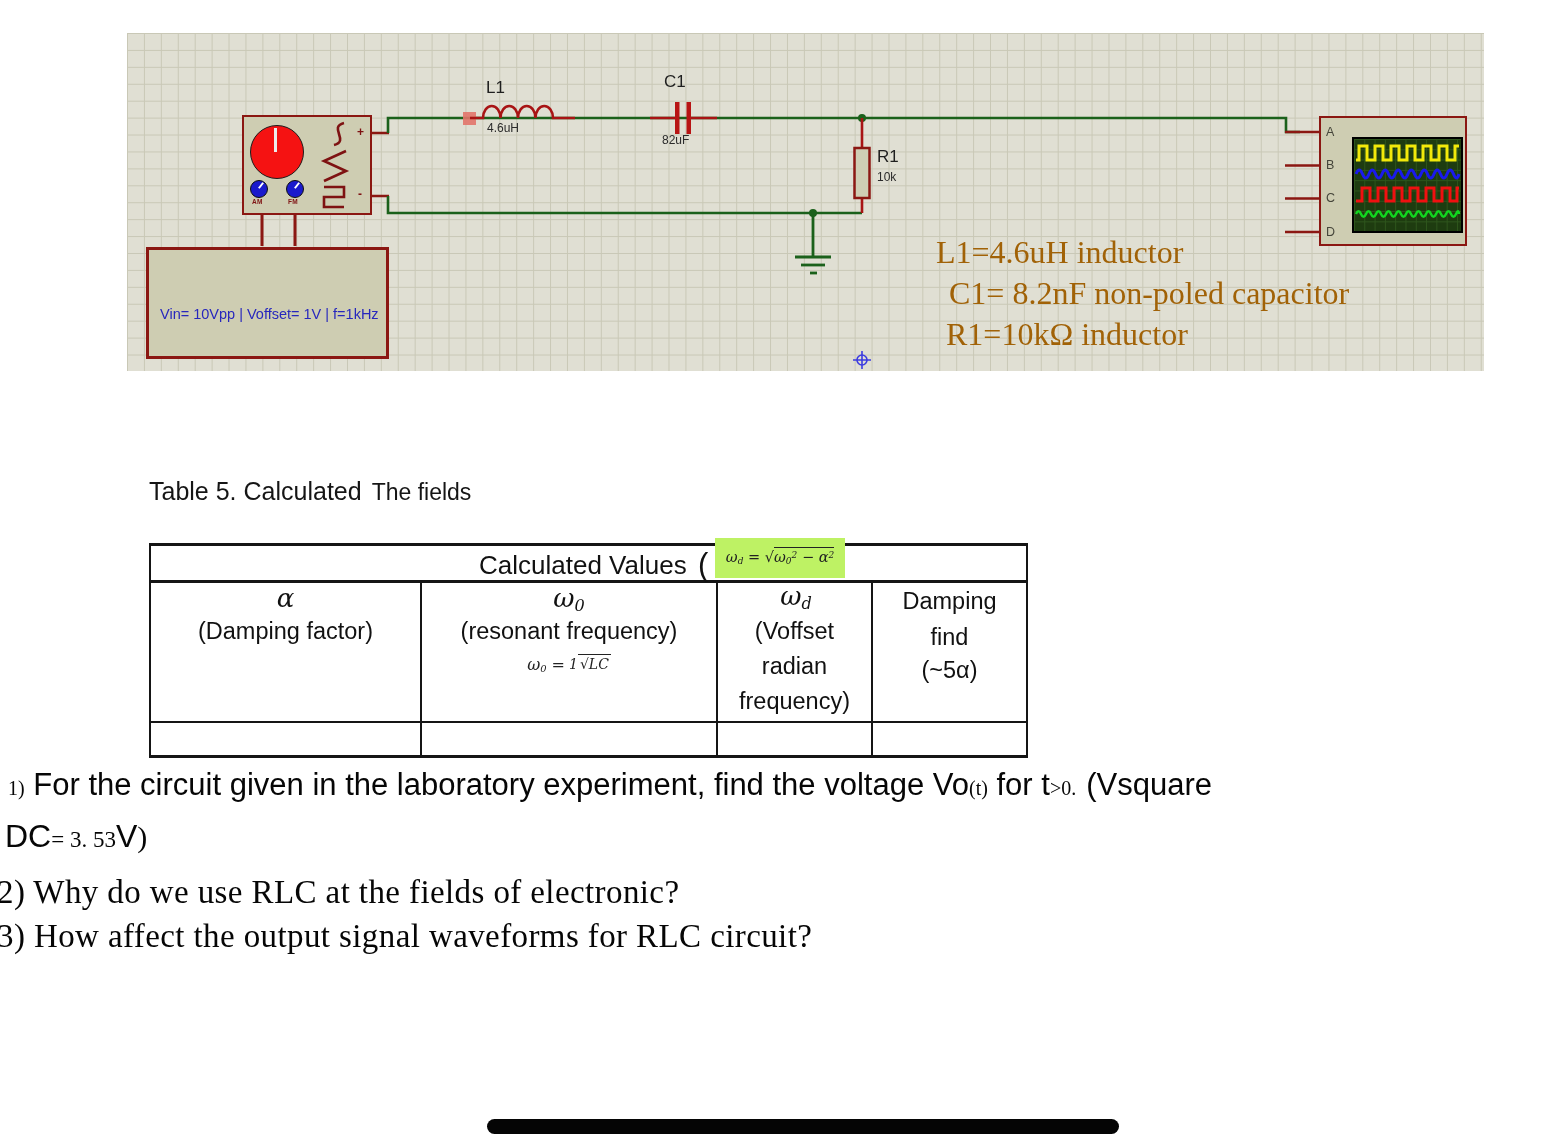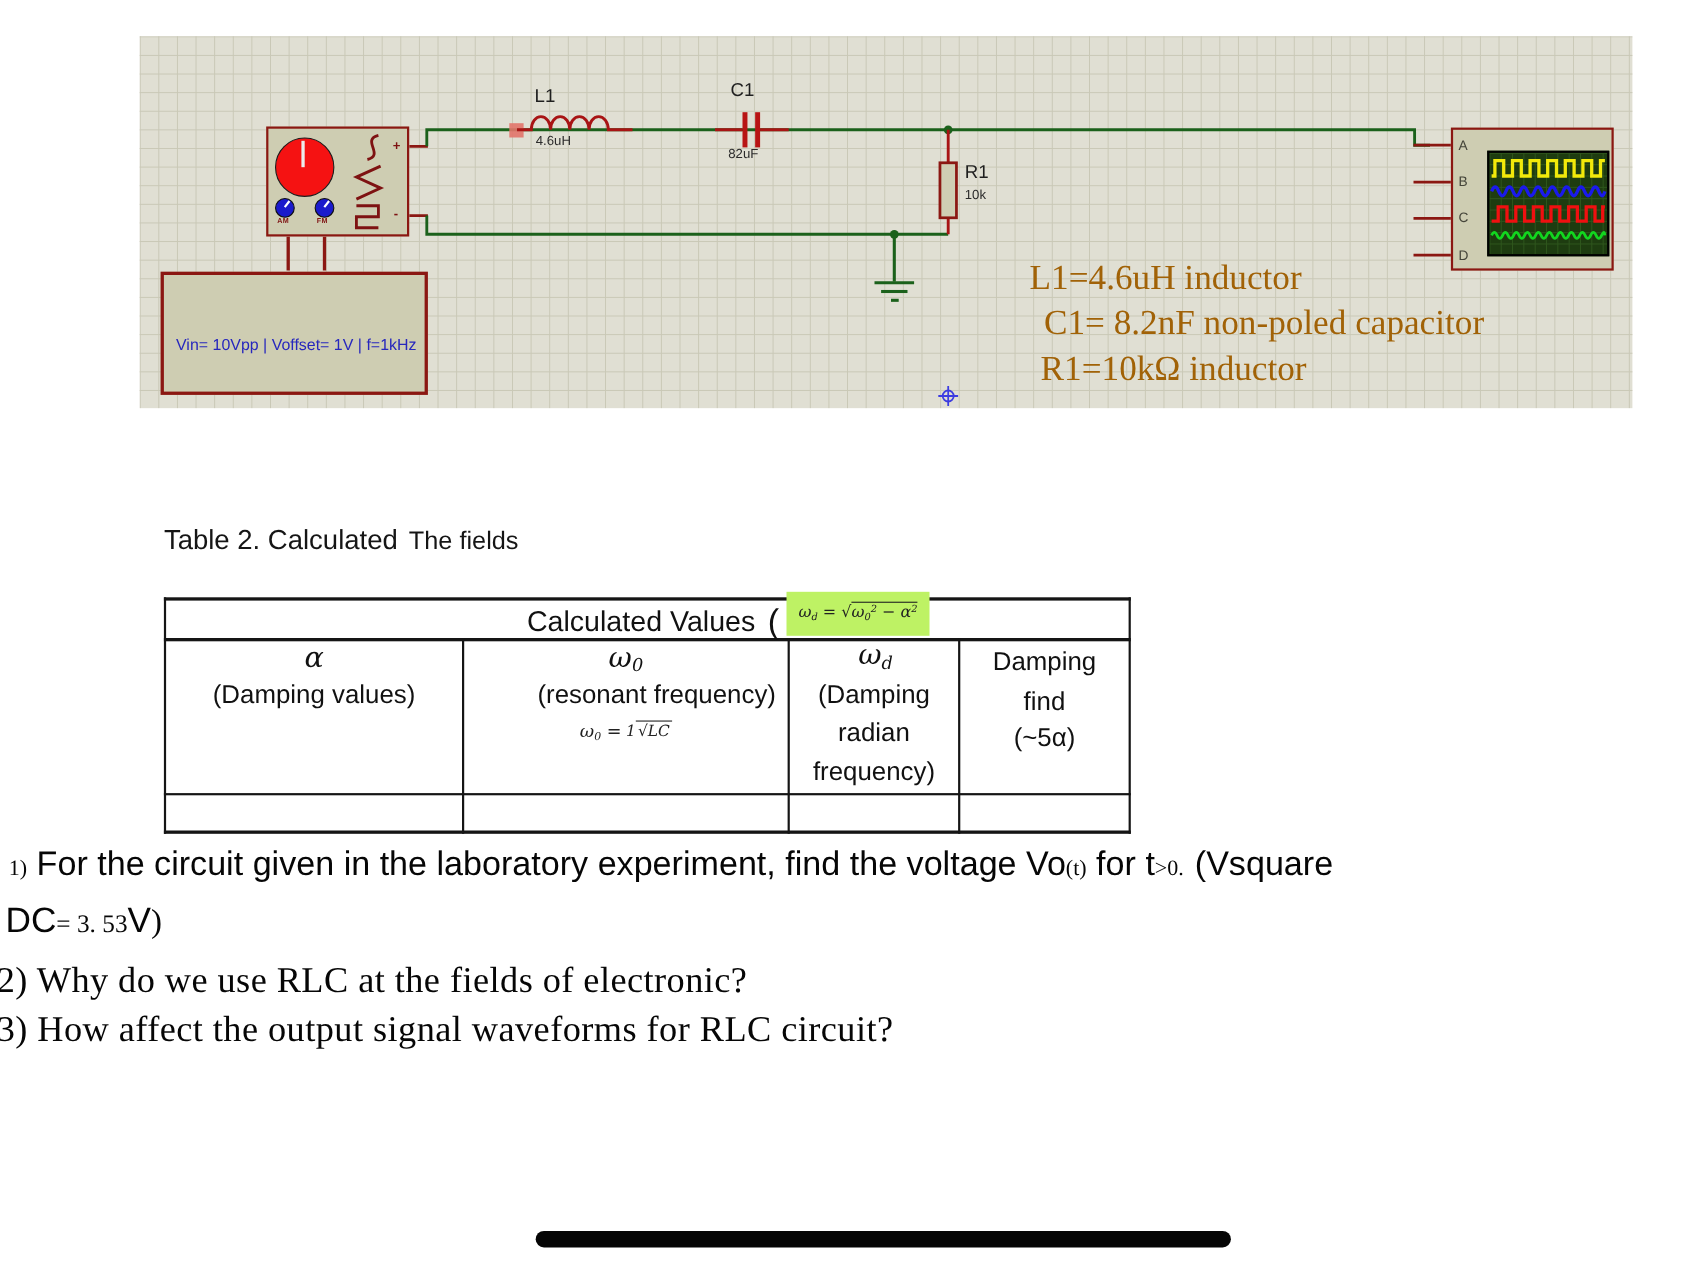--- a/index.html
+++ b/index.html
@@ -174,21 +174,21 @@
       <path d="M2,62 H8 V49 H16 V62 H24 V49 H32 V62 H40 V49 H48 V62 H56 V49 H64 V62 H72 V49 H80 V62 H88 V49 H96 V62 H103 V49 H105" stroke="#f01010" stroke-width="3" fill="none"></path>
       <path d="M2,75 Q4.5,69.5 7,75 T12,75 T17,75 T22,75 T27,75 T32,75 T37,75 T42,75 T47,75 T52,75 T57,75 T62,75 T67,75 T72,75 T77,75 T82,75 T87,75 T92,75 T97,75 T102,75 T105,75" stroke="#12d61f" stroke-width="2.5" fill="none"></path>
     </svg>
   </div>
 
   <div class="abs note" style="left:936px;top:234px;">L1=4.6uH inductor</div>
   <div class="abs note" style="left:936px;top:275px;margin-left:13px;">C1= 8.2nF non-poled capacitor</div>
   <div class="abs note" style="left:946px;top:316px;">R1=10kΩ inductor</div>
 
   <div id="tbl-title" class="abs">
-    <span>Table 2. Calculated</span><span class="suffix">The fields</span>
+    <span>Table 5. Calculated</span><span class="suffix">The fields</span>
   </div>
 
   <div id="tbl" class="abs">
 
     <div class="hline" style="left:0;top:0;width:879px;height:3px;"></div>
     <div class="hline" style="left:0;top:37px;width:879px;height:3px;"></div>
     <div class="hline" style="left:0;top:178px;width:879px;height:2px;"></div>
     <div class="hline" style="left:0;top:212px;width:879px;height:3px;"></div>
     <div class="vline" style="left:0;top:0;width:2px;height:215px;"></div>
     <div class="vline" style="left:877px;top:0;width:2px;height:215px;"></div>
@@ -198,33 +198,33 @@
 
     <div class="cellt hdr" style="left:330px;top:7px;">Calculated Values</div>
     <div id="bigparen">(</div>
     <div id="patch">
       <span class="mathsmall">
         <span>ω</span><span class="sub">d</span><span> = </span><span>√</span><span class="vinc"><span>ω</span><span class="sub">0</span><span class="sup">2</span><span> − </span><span>α</span><span class="sup">2</span></span>
       </span>
     </div>
 
     <div class="cellt sym" style="left:2px;top:40px;width:269px;">α</div>
-    <div class="cellt colname" style="left:2px;top:75px;width:269px;">(Damping values)</div>
+    <div class="cellt colname" style="left:2px;top:75px;width:269px;">(Damping factor)</div>
 
     <div class="cellt sym" style="left:273px;top:40px;width:294px;"><span>ω</span><span class="sub">0</span></div>
-    <div class="cellt colname" style="left:273px;top:75px;width:350px;">(resonant frequency)</div>
+    <div class="cellt colname" style="left:273px;top:75px;width:294px;">(resonant frequency)</div>
     <div class="cellt" style="left:273px;top:112px;width:294px;">
       <span class="fracwrap">
         <span class="lhs"><span>ω</span><span class="sub">0</span><span> =</span></span>
         <span class="frac"><span class="num">1</span><span class="den">√LC</span></span>
       </span>
     </div>
 
     <div class="cellt sym" style="left:569px;top:38px;width:156px;"><span>ω</span><span class="sub">d</span></div>
-    <div class="cellt colname" style="left:569px;top:75px;width:153px;">(Damping</div>
+    <div class="cellt colname" style="left:569px;top:75px;width:153px;">(Voffset</div>
     <div class="cellt colname" style="left:569px;top:110px;width:153px;">radian</div>
     <div class="cellt colname" style="left:569px;top:145px;width:153px;">frequency)</div>
 
     <div class="cellt colname" style="left:724px;top:45px;width:153px;">Damping</div>
     <div class="cellt colname" style="left:724px;top:81px;width:153px;">find</div>
     <div class="cellt colname" style="left:724px;top:114px;width:153px;">(~5α)</div>
   </div>
 
   <div id="q1" class="abs qline">
     <span class="serifsmall">1)</span><span> For the circuit given in the laboratory experiment, find the voltage Vo</span><span class="serifsmall">(t)</span><span> for t</span><span class="serifsmall">&gt;0.</span><span class="vsq">(Vsquare</span>

